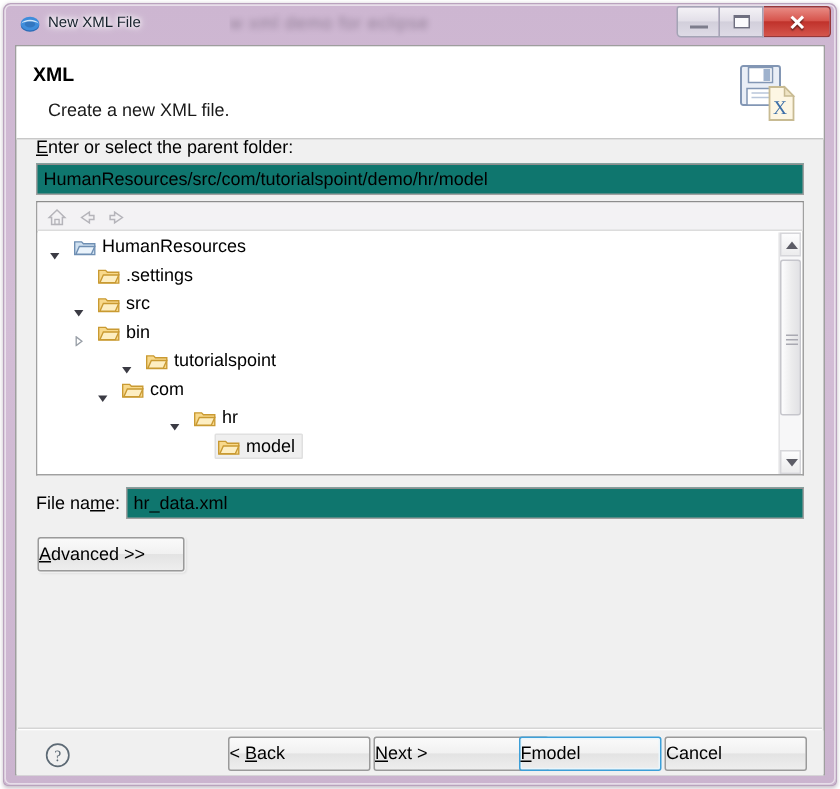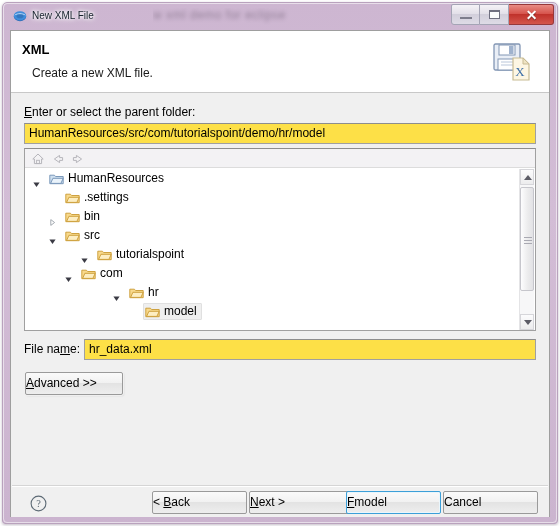--- a/index.html
+++ b/index.html
@@ -46,26 +46,26 @@
   
   .client{position:absolute;left:10px;top:30px;width:540px;height:487px;
       background:#f0f0f0;border:1px solid #9e9e9e;box-sizing:border-box;}
 
   .header{position:absolute;left:0;top:0;width:538px;height:62px;background:#ffffff;
       border-bottom:1px solid #c8c8c8;box-sizing:border-box;}
   .header-title{position:absolute;left:11px;top:11px;font-size:13px;font-weight:bold;color:#000;}
   .header-sub{position:absolute;left:21px;top:35px;font-size:12px;color:#1a1a1a;}
   .header-icon{position:absolute;right:12px;top:7px;width:48px;height:48px;}
 
-  .body{position:absolute;left:0;top:66px;width:440px;height:391px;}
+  .body{position:absolute;left:0;top:52px;width:440px;height:391px;}
 
   .lbl{position:absolute;font-size:12px;color:#000;white-space:nowrap;}
   .ul{text-decoration:underline;}
 
-  .textfield{position:absolute;box-sizing:border-box;background:#fde047;
+  .textfield{position:absolute;box-sizing:border-box;background:#0f766e;
       border:1px solid #a0a0a0;border-top-color:#8d8d8d;
       font-size:12px;color:#000;padding:0 4px;line-height:19px;height:21px;
       overflow:hidden;white-space:nowrap;font-family:"Liberation Sans",sans-serif;}
 
   
   .treepanel{position:absolute;left:13px;top:51px;width:512px;height:183px;box-sizing:border-box;
       background:#fff;border:1px solid #a0a0a0;border-top-color:#8d8d8d;}
   .tree-toolbar{position:absolute;left:0;top:0;width:510px;height:19px;box-sizing:border-box;
       background:#f3f2f4;border-bottom:1px solid #dcdcdc;}
   .tb-ico{position:absolute;top:3px;width:14px;height:14px;opacity:.45;}
@@ -208,37 +208,37 @@
             </div>
             <div class="row">
               <span class="ficon" style="left: 40px;"><svg width="15" height="13" viewBox="0 0 15 13">
                   <path d="M0.8 3.2 h4.6 l1.2 1.3 h7.6 v7.2 h-13.4 z" fill="#f8d98c" stroke="#c99a32" stroke-width=".9"></path>
                   <path d="M1.6 11.4 l2.3 -5.1 h10.3 l-2.3 5.1 z" fill="#fdeec2" stroke="#c99a32" stroke-width=".9"></path>
                 </svg></span>
               <span class="rtext" style="left: 59px;">.settings</span>
             </div>
             <div class="row">
               <span class="arrow" style="left: 24px;"><svg width="7" height="7" viewBox="0 0 7 7">
+                  <path d="M0.4 1.6 H6.6 L3.5 6 Z" fill="#3b3b44"></path>
+                </svg></span>
+              <span class="ficon" style="left: 40px;"><svg width="15" height="13" viewBox="0 0 15 13">
+                  <path d="M0.8 3.2 h4.6 l1.2 1.3 h7.6 v7.2 h-13.4 z" fill="#f8d98c" stroke="#c99a32" stroke-width=".9"></path>
+                  <path d="M1.6 11.4 l2.3 -5.1 h10.3 l-2.3 5.1 z" fill="#fdeec2" stroke="#c99a32" stroke-width=".9"></path>
+                </svg></span>
+              <span class="rtext" style="left: 59px;">src</span>
+            </div>
+            <div class="row">
+              <span class="arrow" style="left: 24px;"><svg width="7" height="7" viewBox="0 0 7 7">
                   <path d="M1.8 0.6 L5.6 3.5 L1.8 6.4 Z" fill="none" stroke="#9aa0a8" stroke-width=".9"></path>
                 </svg></span>
               <span class="ficon" style="left: 40px;"><svg width="15" height="13" viewBox="0 0 15 13">
                   <path d="M0.8 3.2 h4.6 l1.2 1.3 h7.6 v7.2 h-13.4 z" fill="#f8d98c" stroke="#c99a32" stroke-width=".9"></path>
                   <path d="M1.6 11.4 l2.3 -5.1 h10.3 l-2.3 5.1 z" fill="#fdeec2" stroke="#c99a32" stroke-width=".9"></path>
                 </svg></span>
               <span class="rtext" style="left: 59px;">bin</span>
-            </div>
-            <div class="row">
-              <span class="arrow" style="left: 24px;"><svg width="7" height="7" viewBox="0 0 7 7">
-                  <path d="M0.4 1.6 H6.6 L3.5 6 Z" fill="#3b3b44"></path>
-                </svg></span>
-              <span class="ficon" style="left: 40px;"><svg width="15" height="13" viewBox="0 0 15 13">
-                  <path d="M0.8 3.2 h4.6 l1.2 1.3 h7.6 v7.2 h-13.4 z" fill="#f8d98c" stroke="#c99a32" stroke-width=".9"></path>
-                  <path d="M1.6 11.4 l2.3 -5.1 h10.3 l-2.3 5.1 z" fill="#fdeec2" stroke="#c99a32" stroke-width=".9"></path>
-                </svg></span>
-              <span class="rtext" style="left: 59px;">src</span>
             </div>
             <div class="row">
               <span class="arrow" style="left: 56px;"><svg width="7" height="7" viewBox="0 0 7 7">
                   <path d="M0.4 1.6 H6.6 L3.5 6 Z" fill="#3b3b44"></path>
                 </svg></span>
               <span class="ficon" style="left: 72px;"><svg width="15" height="13" viewBox="0 0 15 13">
                   <path d="M0.8 3.2 h4.6 l1.2 1.3 h7.6 v7.2 h-13.4 z" fill="#f8d98c" stroke="#c99a32" stroke-width=".9"></path>
                   <path d="M1.6 11.4 l2.3 -5.1 h10.3 l-2.3 5.1 z" fill="#fdeec2" stroke="#c99a32" stroke-width=".9"></path>
                 </svg></span>
               <span class="rtext" style="left: 91px;">tutorialspoint</span>

